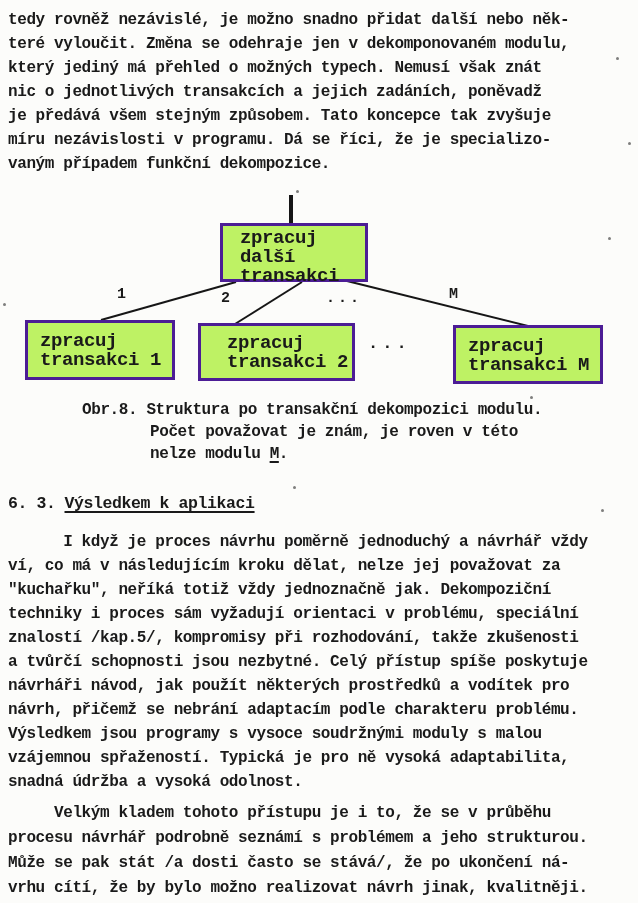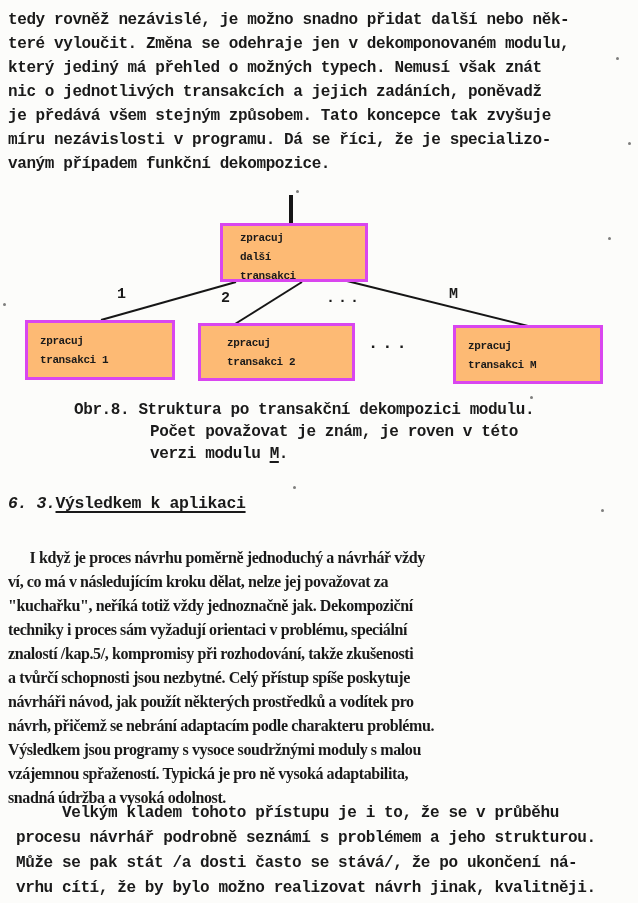--- a/index.html
+++ b/index.html
@@ -5,50 +5,50 @@
   html,body{margin:0;padding:0;}
   body{
     width:638px;height:903px;position:relative;overflow:hidden;
     background:#fcfcfa;
     font-family:"Liberation Mono","DejaVu Sans Mono",monospace;
     font-weight:700;color:#1a1a1a;
   }
   .lines{white-space:pre;}
   .para{position:absolute;font-size:16px;line-height:24px;letter-spacing:-0.4px;}
   #para1{left:8px;top:8px;}
-  #para2{left:8px;top:546px;font-family:Liberation Serif, serif;}
-  #para3{left:16px;top:801px;line-height:25px;}
+  #para2{left:8px;top:530px;}
+  #para3{left:8px;top:801px;line-height:25px;}
 
   
   #figure-svg{position:absolute;left:0;top:0;width:638px;height:903px;pointer-events:none;}
   .dbox{
-    position:absolute;box-sizing:border-box;border:3px solid #d946ef;background:#fdba74;
-    font-size:11px;line-height:19px;letter-spacing:-0.4px;
+    position:absolute;box-sizing:border-box;border:3px solid #4c1d95;background:#bef264;
+    font-size:19px;line-height:19px;letter-spacing:-0.4px;
   }
   #box-top{left:220px;top:223px;width:148px;height:59px;padding:3px 0 0 17px;}
   #box-1{left:25px;top:320px;width:150px;height:60px;padding:9px 0 0 12px;}
   #box-2{left:198px;top:323px;width:157px;height:58px;padding:8px 0 0 26px;}
   #box-m{left:453px;top:325px;width:150px;height:59px;padding:9px 0 0 12px;}
   .elabel{position:absolute;font-size:15px;letter-spacing:-0.4px;}
   #edge-label-1{left:117px;top:286px;}
   #edge-label-2{left:221px;top:290px;}
   #edge-dots-top{left:326px;top:290px;letter-spacing:3px;}
   #edge-label-m{left:449px;top:286px;}
   #dots-between{left:368px;top:334px;font-size:17px;letter-spacing:4px;}
 
   
   .cap{position:absolute;font-size:16px;letter-spacing:-0.4px;white-space:pre;}
-  #caption-1{left:74px;top:401px;}
+  #caption-1{left:82px;top:401px;}
   #caption-2{left:150px;top:423px;}
   #caption-3{left:150px;top:445px;}
   .u{text-decoration:underline;text-decoration-thickness:2px;text-underline-offset:3px;}
 
   
   #section-heading{position:absolute;left:8px;top:494px;font-size:16.5px;letter-spacing:-0.4px;}
-  #section-heading .num{font-style:italic;}
+  #section-heading .num{margin-right:9px;}
 
   
   .speck{position:absolute;width:3px;height:3px;border-radius:50%;background:#3a3a3a;opacity:.65;}
 </style>
 </head>
 <body>
 
 <div class="para lines" id="para1">tedy rovněž nezávislé, je možno snadno přidat další nebo něk-
 teré vyloučit. Změna se odehraje jen v dekomponovaném modulu,
 který jediný má přehled o možných typech. Nemusí však znát
@@ -75,21 +75,21 @@
 transakci M</div>
 
 <span class="elabel" id="edge-label-1">1</span>
 <span class="elabel" id="edge-label-2">2</span>
 <span class="elabel" id="edge-dots-top">...</span>
 <span class="elabel" id="edge-label-m">M</span>
 <span class="elabel" id="dots-between">...</span>
 
 <div class="cap" id="caption-1">Obr.8. Struktura po transakční dekompozici modulu.</div>
 <div class="cap" id="caption-2">Počet považovat je znám, je roven v této</div>
-<div class="cap" id="caption-3"><span>verzi modulu </span><span class="u">M</span><span>.</span></div>
+<div class="cap" id="caption-3"><span>nelze modulu </span><span class="u">M</span><span>.</span></div>
 
 <div id="section-heading"><span class="num">6. 3.</span><span class="u">Výsledkem k aplikaci</span></div>
 
 <div class="para lines" id="para2">      I když je proces návrhu poměrně jednoduchý a návrhář vždy
 ví, co má v následujícím kroku dělat, nelze jej považovat za
 "kuchařku", neříká totiž vždy jednoznačně jak. Dekompoziční
 techniky i proces sám vyžadují orientaci v problému, speciální
 znalostí /kap.5/, kompromisy při rozhodování, takže zkušenosti
 a tvůrčí schopnosti jsou nezbytné. Celý přístup spíše poskytuje
 návrháři návod, jak použít některých prostředků a vodítek pro

